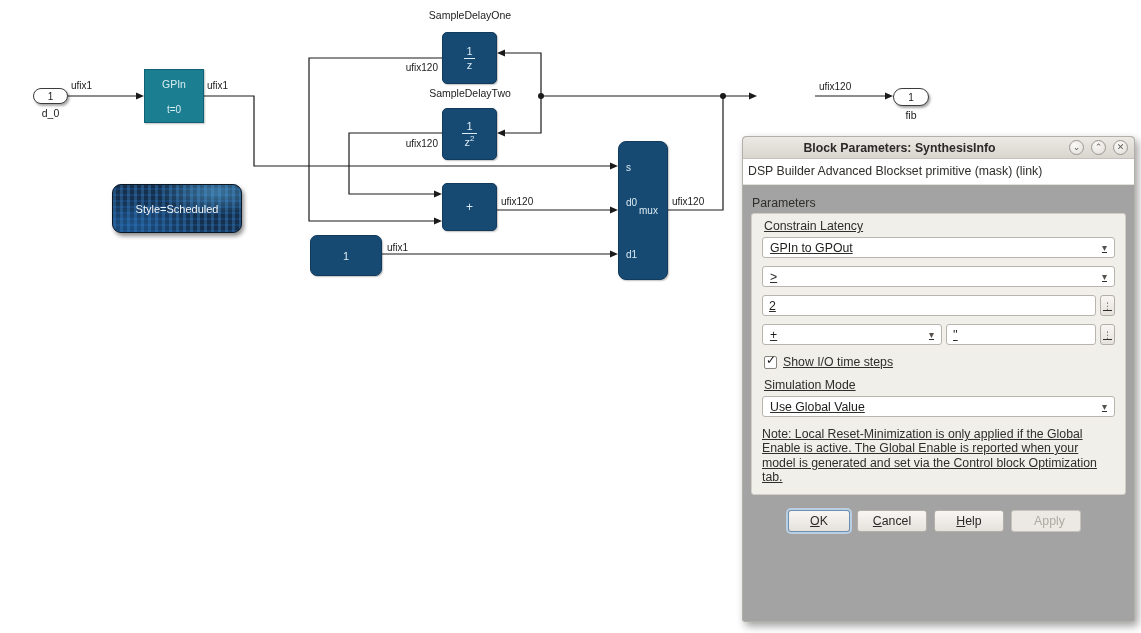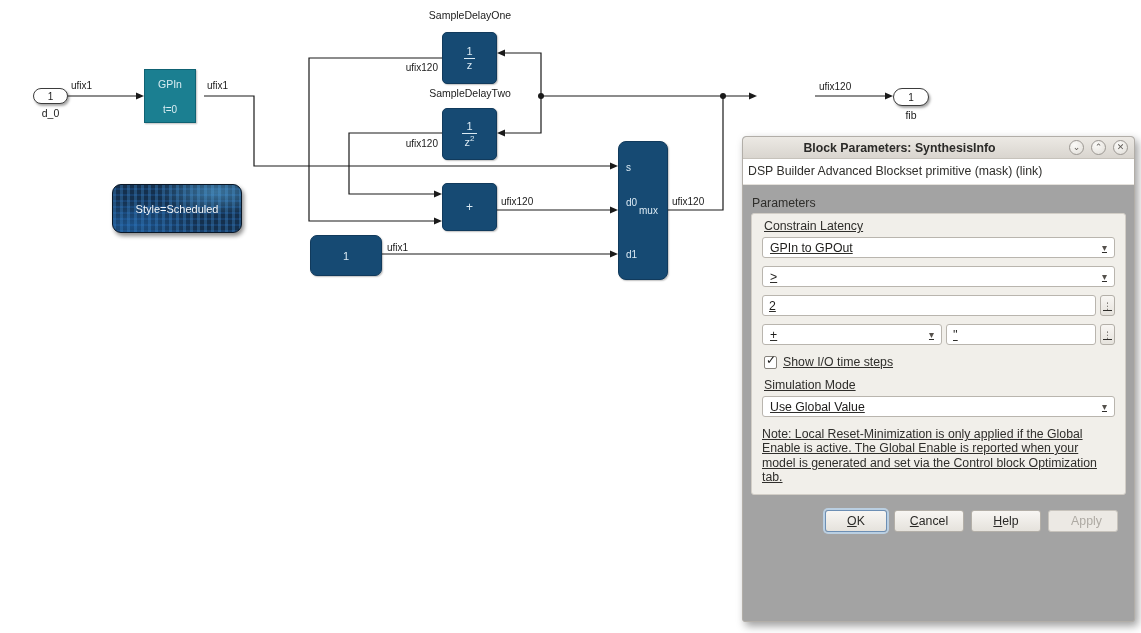--- a/index.html
+++ b/index.html
@@ -80,21 +80,21 @@
              background:linear-gradient(#f8f6f3,#e6e3dd); display:flex; align-items:center;
              justify-content:center; font-size:9px; color:#55514c; }
   .row { display:flex; align-items:center; gap:4px; }
   .mt8 { margin-top:8px; } .mt9 { margin-top:9px; }
   .grow { flex:1 1 auto; }
   .cbrow { display:flex; align-items:center; gap:6px; margin:10px 0 2px 2px; }
   .cb { width:13px; height:13px; background:#ffffff; border:1px solid #87837d; border-radius:2px;
         position:relative; }
   .cb .check { position:absolute; left:1px; top:-4px; font-size:12px; color:#1d1c1a; }
   .note { margin-top:10px; line-height:1.16; }
-  .btnrow { display:flex; justify-content:flex-end; gap:7px; margin:15px 8px 0 0; }
+  .btnrow { display:flex; justify-content:center; gap:7px; margin:15px 8px 0 0; }
   .dlg-btn { height:22px; border:1px solid #b3afa8; border-radius:3px;
              background:linear-gradient(#f8f6f3,#e5e2dc); color:#2b2a28;
              display:flex; align-items:center; justify-content:center; font-size:12.3px; }
   .dlg-btn .lbl { display:block; }
   .dlg-btn:not(.disabled) .lbl::first-letter { text-decoration:underline; }
   .dlg-btn.focus { border-color:#6d8fb4; box-shadow:0 0 0 2px #bacfe2; }
   .dlg-btn.disabled { color:#aeaaa3; border-color:#c7c3bc; background:#ecr9e4; background:#ece9e4;padding-left:7px; }
   .w62 { width:62px; } .w70 { width:70px; }
 </style>
 </head>
@@ -127,21 +127,21 @@
     <circle cx="723" cy="96" r="3"></circle>
     <circle cx="541" cy="96" r="3"></circle>
   </svg>
 
   <div class="port-oval" style="left:33px; top:88px; width:35px; height:16px;">
     <span>1</span>
   </div>
   <div class="blk-name" style="left:25px; top:107px; width:51px;">d_0</div>
   <div class="sig-label" style="left:71px; top:80px;">ufix1</div>
 
-  <div class="blk-teal" style="left:144px; top:69px; width:52px; height:54px;">
+  <div class="blk-teal" style="left:144px; top:69px; width:60px; height:54px;">
     <div class="gpin-title">GPIn</div>
     <div class="gpin-time">t=0</div>
   </div>
   <div class="sig-label" style="left:207px; top:80px;">ufix1</div>
 
   <div class="blk-name" style="left:400px; top:9px; width:140px;">SampleDelayOne</div>
   <div class="blk-blue" style="left:442px; top:32px; width:55px; height:52px;">
     <div class="frac">
       <span>1</span>
       <span class="den">z</span>

